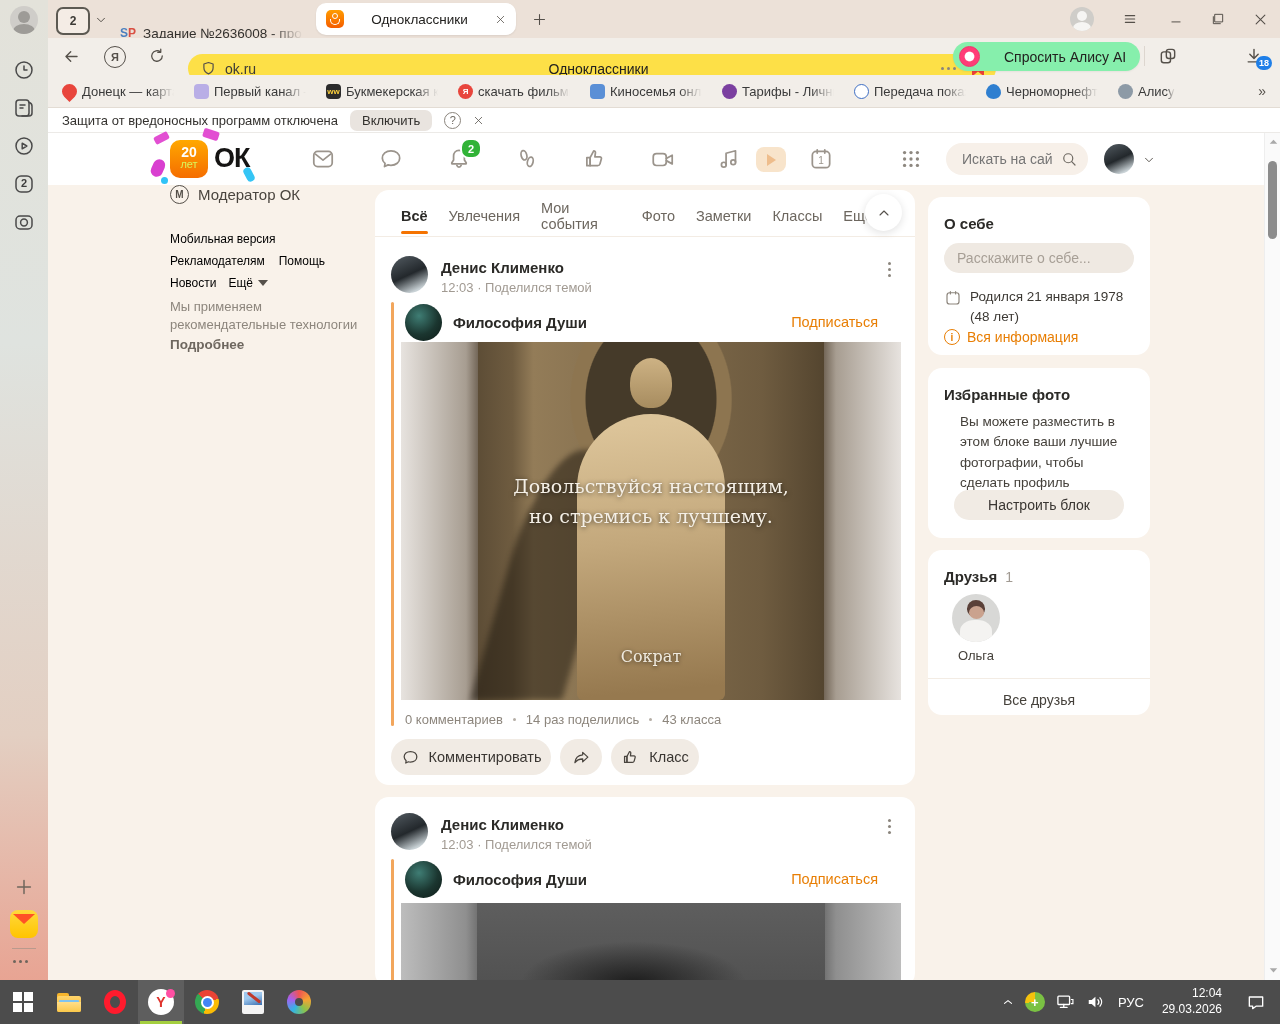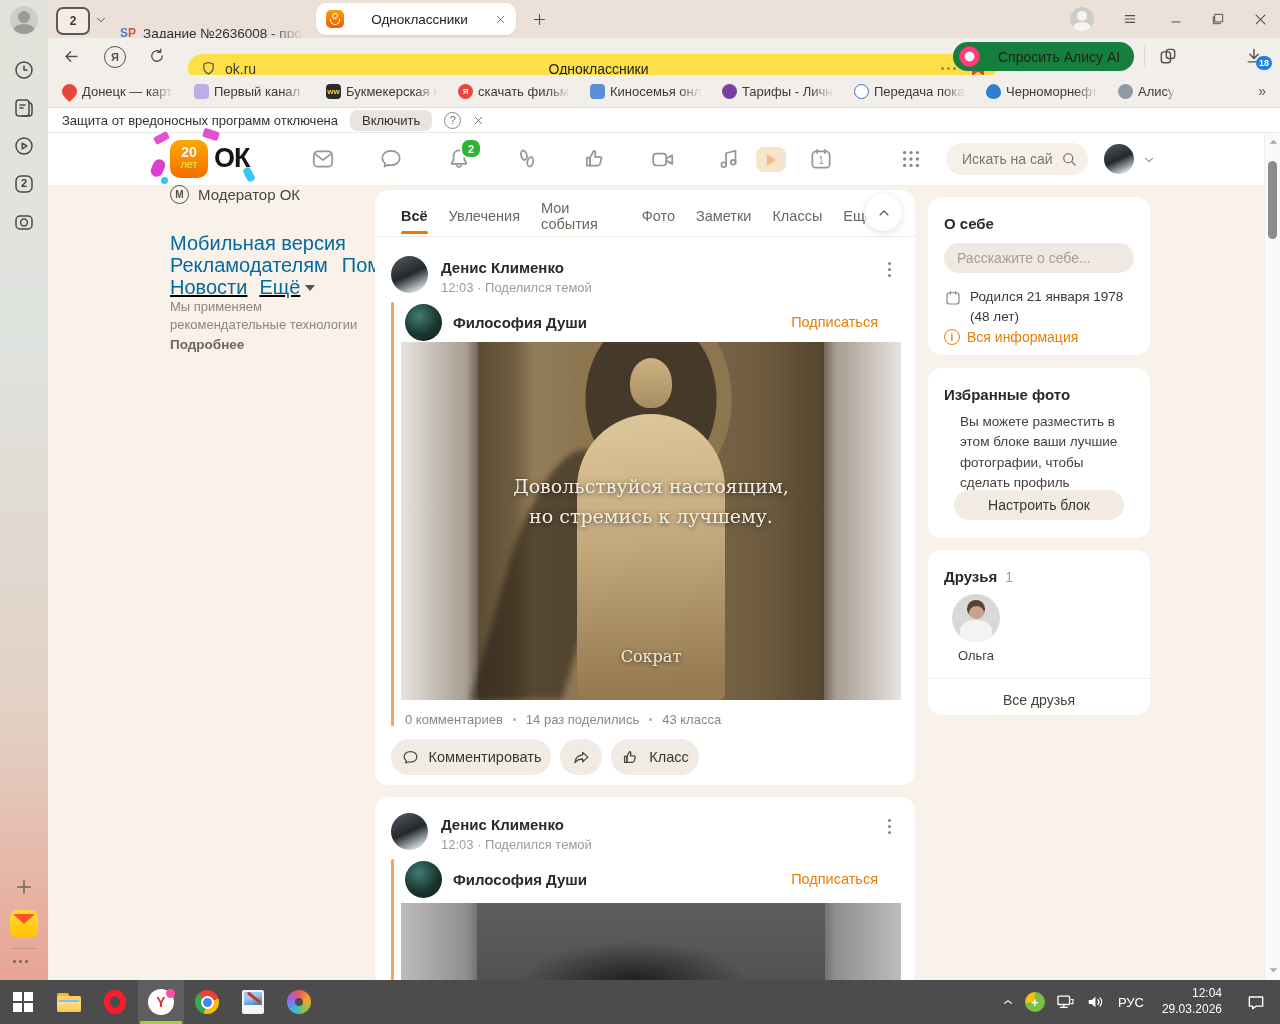--- a/index.html
+++ b/index.html
@@ -20,21 +20,21 @@
   .tab-active{background:#fff;border-radius:10px;box-shadow:0 1px 2px rgba(0,0,0,.08);}
   .bm{display:flex;align-items:center;gap:5px;font-size:13px;color:#3a3a3a;white-space:nowrap;}
   .bml{max-width:92px;overflow:hidden;-webkit-mask-image:linear-gradient(90deg,#000 75%,transparent);mask-image:linear-gradient(90deg,#000 75%,transparent);}
   .bmi{width:15px;height:15px;border-radius:4px;flex:0 0 auto;display:flex;align-items:center;justify-content:center;font-size:8px;font-weight:bold;color:#fff;}
   .fade{overflow:hidden;white-space:nowrap;-webkit-mask-image:linear-gradient(90deg,#000 80%,transparent);mask-image:linear-gradient(90deg,#000 80%,transparent);}
   
   #okheader{left:48px;top:133px;width:1216px;height:52px;background:#fff;border-bottom:1px solid #efe8e0;}
   #okbody{left:48px;top:185px;width:1216px;height:795px;background:#f9f2ea;overflow:hidden;}
   .card{position:absolute;background:#fff;border-radius:14px;}
   .pill{display:flex;align-items:center;justify-content:center;gap:9px;background:#f1ebe4;border-radius:18px;font-size:14.5px;color:#3a3632;}
-  .navlink{font-size:20px;color:#0369a1;}
+  .navlink{font-size:12px;color:#000000;}
   .feedtab{font-size:14.5px;color:#6d675f;}
   .metatxt{font-size:13px;color:#a19a92;}
   .orange{color:#e87e04;}
   .dot3{width:3px;height:3px;border-radius:50%;background:#b5aea6;}
   .avatar-dark{border-radius:50%;background:linear-gradient(155deg,#4a5258 10%,#23282c 50%,#c9d2d6 85%);}
   .avatar-group{border-radius:50%;background:radial-gradient(circle at 38% 32%,#3f7d74 0%,#1b3630 55%,#0e1a16 100%);}
   input{font-family:"Liberation Sans",sans-serif;}
   
   .qimg{position:absolute;overflow:hidden;background:linear-gradient(90deg,#e7e3df 0%,#a79d91 13%,#6f6253 15.6%,#6f6253 84.4%,#a79d91 87%,#e7e3df 100%);}
   .qcenter{position:absolute;left:50%;top:0;transform:translateX(-50%);width:346px;height:100%;
@@ -196,21 +196,21 @@
         </span>
       <span style="font-size:14px;color:#3b3936;margin-left:8px;">ok.ru</span>
       <span style="flex:1;text-align:center;font-size:14px;color:#22211f;">Одноклассники</span>
       <span class="flex" style="gap:3px;margin-right:16px;">
           <span class="dot3" style="background:#8b857d;"></span>
           <span class="dot3" style="background:#8b857d;"></span>
           <span class="dot3" style="background:#8b857d;"></span>
         </span>
       <span style="width:12px;height:16px;background:#ea3f3a;clip-path:polygon(0 0,100% 0,100% 100%,50% 68%,0 100%);"></span>
     </div>
-    <div class="abs flex" style="left:905px;top:4px;height:29px;background:#15803d;border-radius:15px;padding:0 14px 0 6px;gap:18px;box-shadow:0 1px 2px rgba(0,0,0,.05);">
+    <div class="abs flex" style="left:905px;top:4px;height:29px;background:#86efac;border-radius:15px;padding:0 14px 0 6px;gap:24px;box-shadow:0 1px 2px rgba(0,0,0,.05);">
       <span style="width:21px;height:21px;border-radius:50%;background:radial-gradient(circle,#ffffff 0 32%,#ff3d77 40%);border:1px solid #f1326b;box-sizing:border-box;"></span>
       <span style="font-size:14px;color:#22211f;">Спросить Алису AI</span>
     </div>
     <div class="abs" style="left:1096px;top:8px;width:1px;height:20px;background:#ddd6cf;"></div>
     <div class="abs" style="left:1110px;top:8px;">
         <svg width="20" height="20" viewBox="0 0 24 24">
           <rect class="st3" x="4" y="7" width="11" height="13" rx="3"></rect>
           <rect class="st3" x="10" y="4" width="10" height="11" rx="3"></rect>
         </svg>
       </div>
@@ -387,21 +387,21 @@
       <span class="flex" style="width:19px;height:19px;border:1.6px solid #55504a;border-radius:50%;justify-content:center;font-size:10px;font-weight:bold;color:#55504a;box-sizing:border-box;">
           <span>М</span>
         </span>
       <span style="font-size:15px;color:#4a453f;">Модератор ОК</span>
     </div>
     <div class="abs navlink" style="left:122px;top:47px;">Мобильная версия</div>
     <div class="abs flex" style="left:122px;top:69px;gap:14px;">
       <span class="navlink">Рекламодателям</span>
       <span class="navlink">Помощь</span>
     </div>
-    <div class="abs flex" style="left:122px;top:91px;gap:12px;text-decoration:underline;">
+    <div class="abs flex" style="left:122px;top:91px;gap:12px;">
       <span class="navlink">Новости</span>
       <span class="navlink flex" style="gap:5px;">
           <span>Ещё</span>
           <span style="width:0;height:0;border-left:5px solid transparent;border-right:5px solid transparent;border-top:6px solid #55504a;"></span>
         </span>
     </div>
     <div class="abs" style="left:122px;top:114px;font-size:13px;color:#8d867d;">Мы применяем</div>
     <div class="abs" style="left:122px;top:132px;font-size:13px;color:#8d867d;">рекомендательные технологии</div>
     <div class="abs" style="left:122px;top:152px;font-size:13.5px;font-weight:bold;color:#6e675f;">Подробнее</div>
 

